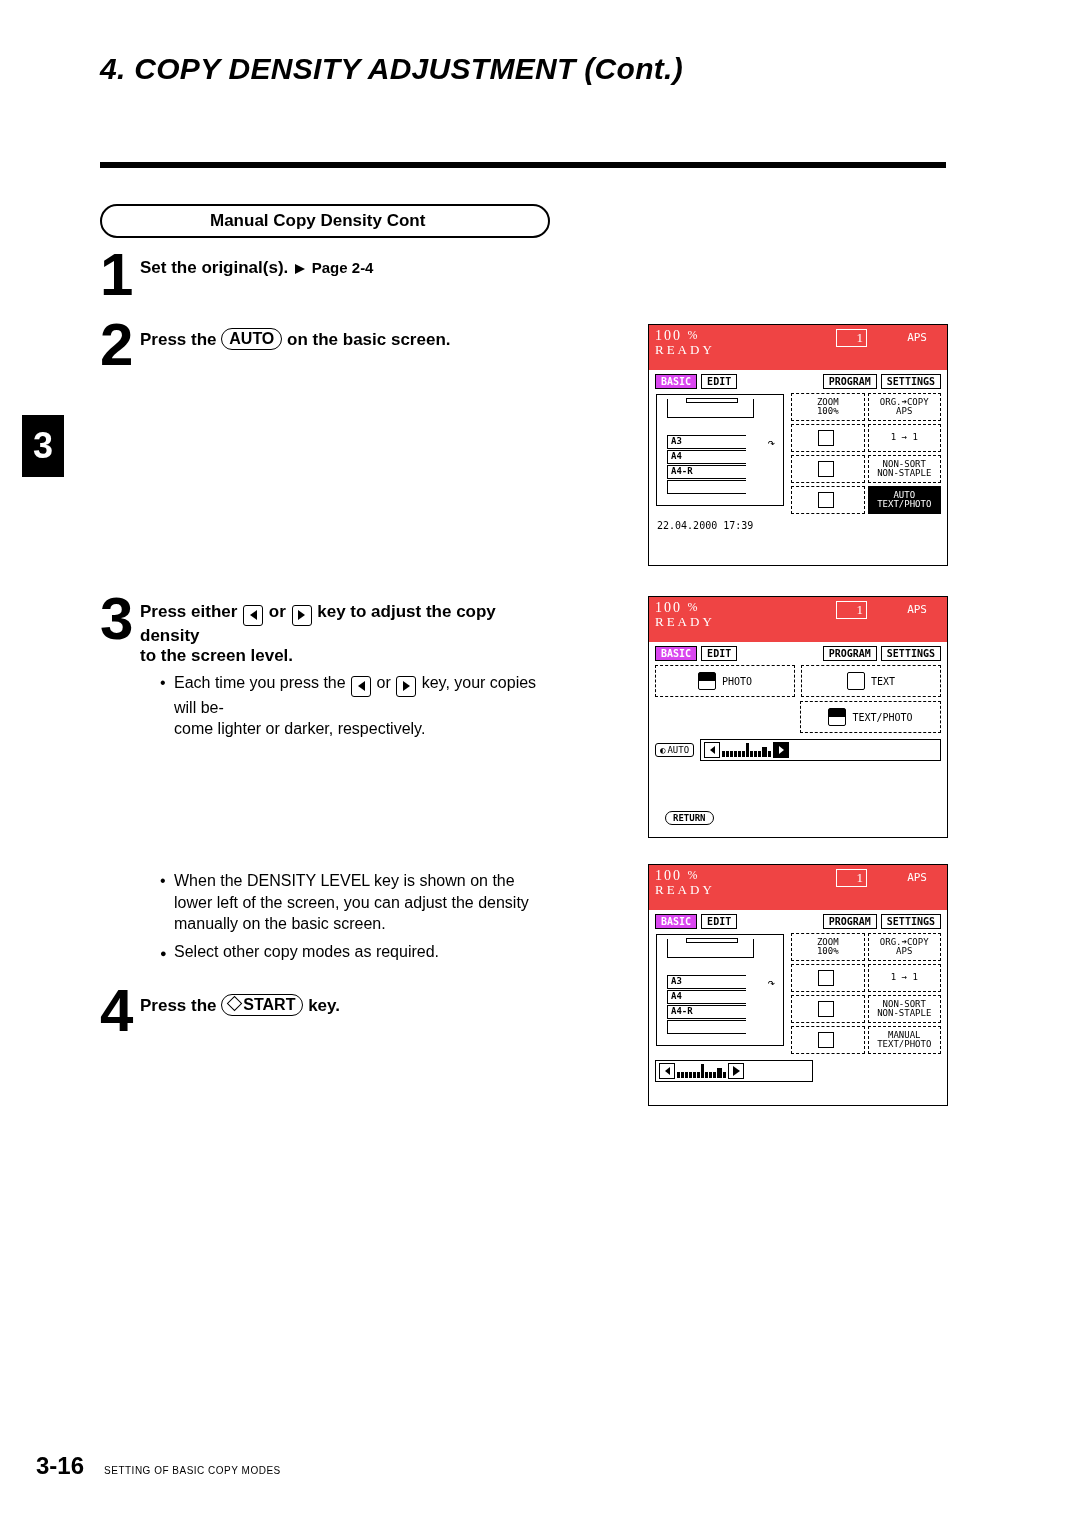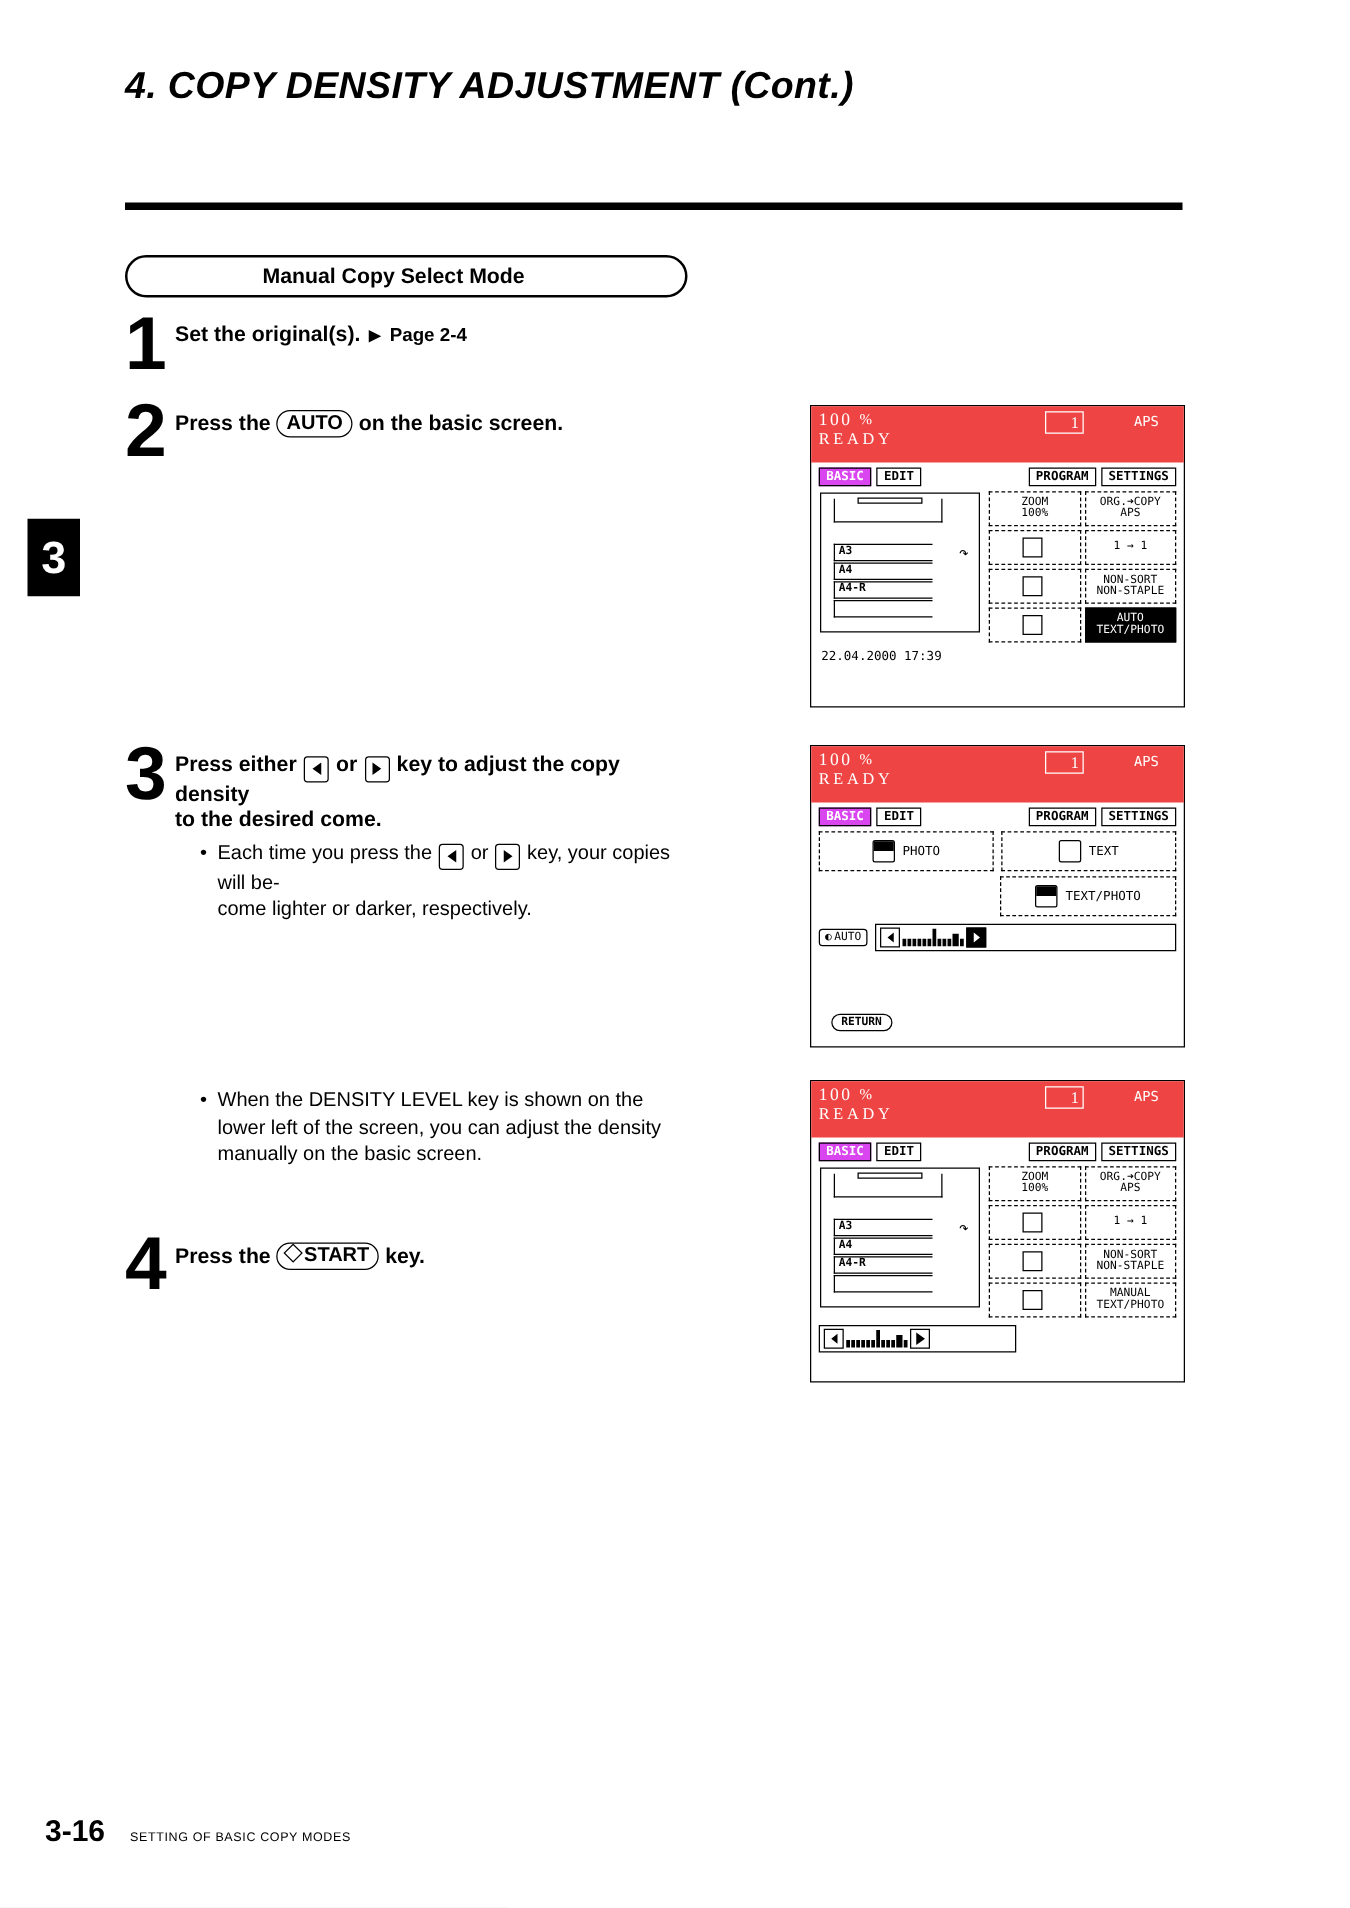--- a/index.html
+++ b/index.html
@@ -360,21 +360,21 @@
 </head>
 <body>
 
 <div class="page">
 
   <div class="header-band"></div>
   <div class="header-title">4. COPY DENSITY ADJUSTMENT (Cont.)</div>
   <div class="thick-rule"></div>
 
   <div class="pill">
-    <span>Manual Copy Select Mode</span>
+    <span>Manual Copy Density Cont</span>
   </div>
 
   <div class="side-tab">3</div>
 
   <div class="step" style="top:258px;">
     <div class="step-num">1</div>
     <div class="step-body">
       <span class="bold">Set the original(s).</span>
       <span class="arrow-right"></span>
       <span class="page-ref">Page 2-4</span>
@@ -397,21 +397,21 @@
         <span>Press either </span>
         <span class="small-key">
             <span class="tri-left"></span>
           </span>
         <span> or </span>
         <span class="small-key">
             <span class="tri-right"></span>
           </span>
         <span> key to adjust the copy density</span>
       </div>
-      <div class="bold">to the desired come.</div>
+      <div class="bold">to the screen level.</div>
     </div>
   </div>
 
   <div style="position:absolute; top:672px; left:100px;">
     <div class="bullet-text">
       <div class="row">
         <span class="dot">•</span>
         <span>
           <span>Each time you press the </span>
           <span class="small-key">
@@ -427,20 +427,24 @@
       </div>
     </div>
   </div>
 
   <div style="position:absolute; top:870px; left:100px;">
     <div class="bullet-text">
       <div class="row">
         <span class="dot">•</span>
         <span>When the DENSITY LEVEL key is shown on the lower left of the screen, you can adjust the density manually on the basic screen.</span>
       </div>
+      <div class="row">
+        <span class="dot solid-dot"></span>
+        <span>Select other copy modes as required.</span>
+      </div>
     </div>
   </div>
 
   <div class="step" style="top:994px;">
     <div class="step-num">4</div>
     <div class="step-body bold">
       <span>Press the </span>
       <span class="oval-key">
         <span class="diamond"></span><span>START</span>
       </span>

